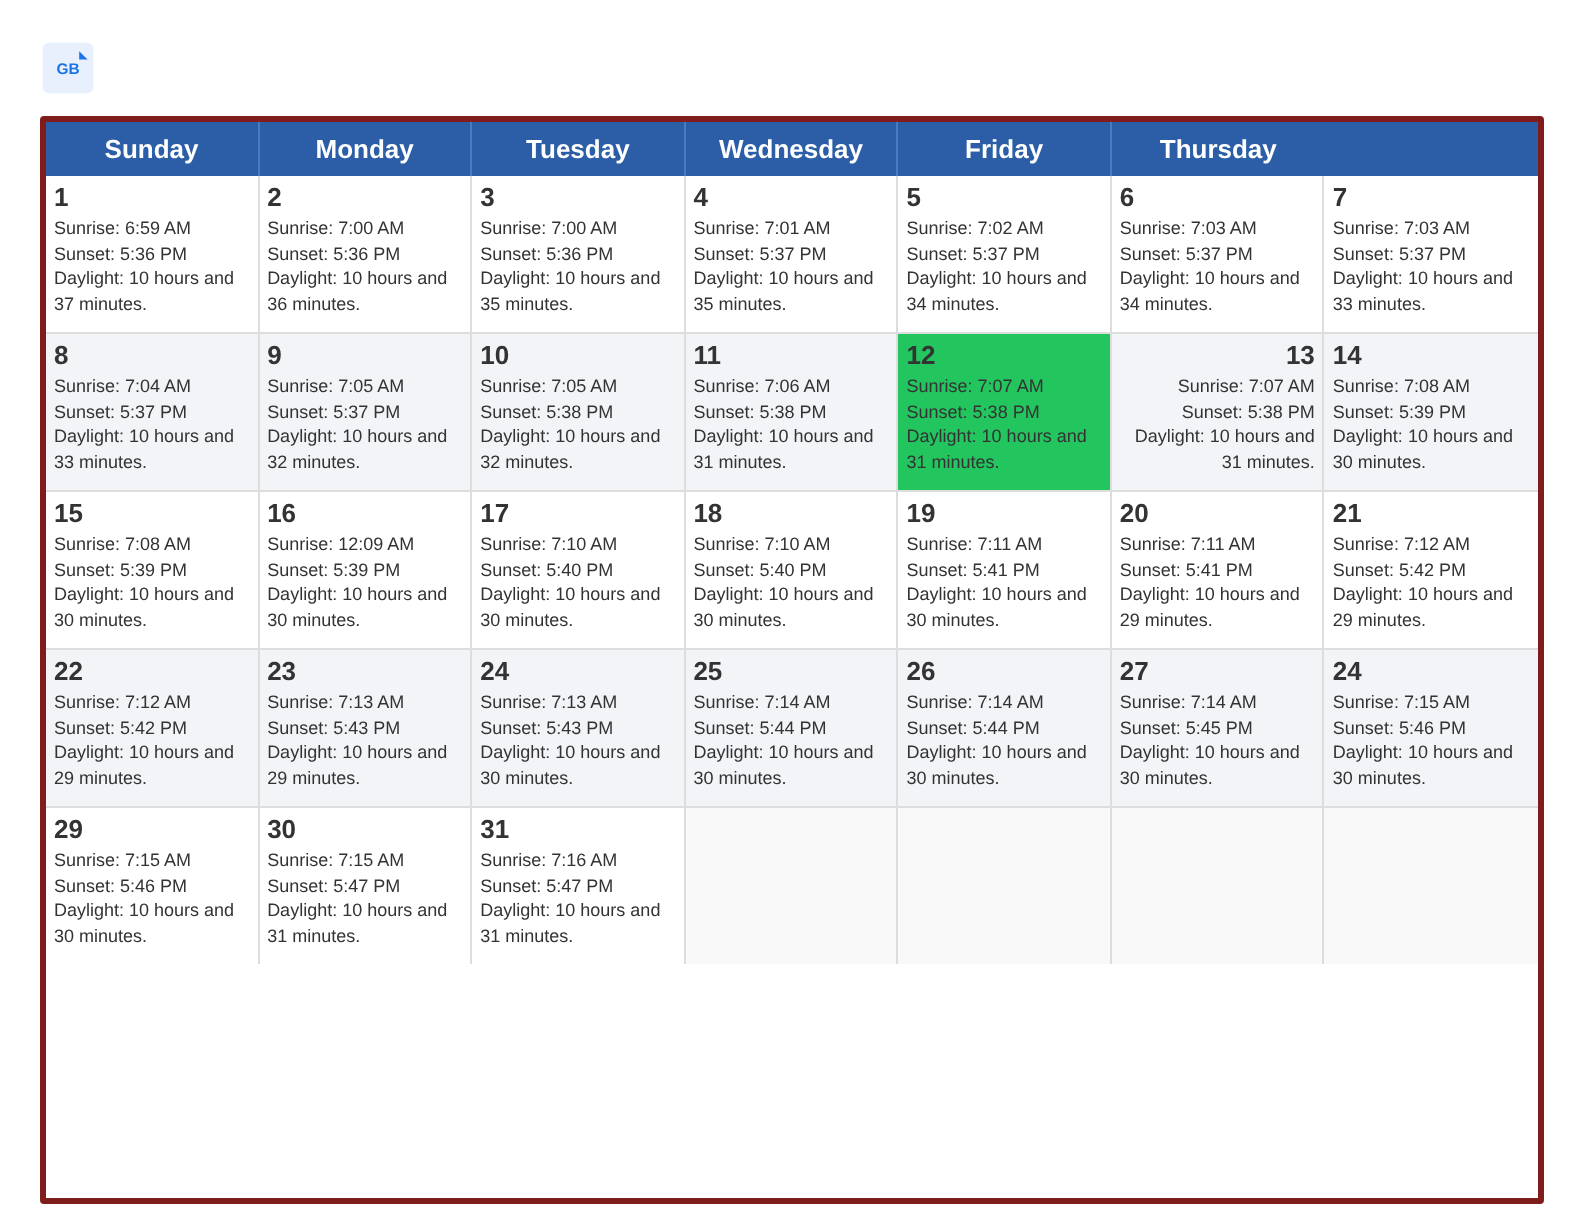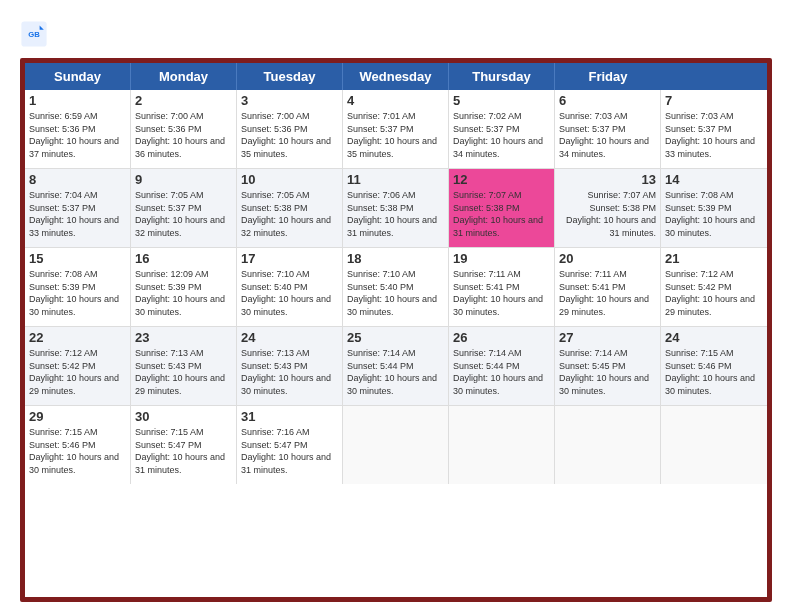--- a/index.html
+++ b/index.html
@@ -49,21 +49,21 @@
       font-weight: bold;
       color: #333;
       line-height: 1.1;
     }
     .subtitle {
       font-size: 16px;
       color: #555;
     }
     .calendar {
       flex: 1;
-      border: 5px solid #7f1d1d;
+      border: 3px solid #7f1d1d;
       border-radius: 2px;
       overflow: hidden;
     }
     .cal-header-row {
       display: grid;
       grid-template-columns: repeat(7, 1fr);
       background: #2b5ea7;
     }
     .cal-header-cell {
       color: #fff;
@@ -131,22 +131,22 @@
       <div class="subtitle"></div>
     </div>
   </div>
 
   <div class="calendar">
     <div class="cal-header-row">
     <div class="cal-header-cell">Sunday</div>
         <div class="cal-header-cell">Monday</div>
         <div class="cal-header-cell">Tuesday</div>
         <div class="cal-header-cell">Wednesday</div>
+        <div class="cal-header-cell">Friday</div>
         <div class="cal-header-cell">Thursday</div>
-        <div class="cal-header-cell">Friday</div>
       </div>
     <div class="cal-body">
     <div class="cal-week">
           <div class="cal-cell">
             <span class="day-number">1</span>
             <span class="cell-line">Sunrise: 6:59 AM</span>
             <span class="cell-line">Sunset: 5:36 PM</span>
             <span class="cell-line">Daylight: 10 hours and 37 minutes.</span>
           </div>
           <div class="cal-cell">
@@ -204,21 +204,21 @@
             <span class="cell-line">Sunrise: 7:05 AM</span>
             <span class="cell-line">Sunset: 5:38 PM</span>
             <span class="cell-line">Daylight: 10 hours and 32 minutes.</span>
           </div>
           <div class="cal-cell shaded" style="background: rgb(242, 244, 248);">
             <span class="day-number">11</span>
             <span class="cell-line">Sunrise: 7:06 AM</span>
             <span class="cell-line">Sunset: 5:38 PM</span>
             <span class="cell-line">Daylight: 10 hours and 31 minutes.</span>
           </div>
-          <div class="cal-cell shaded" style="background: #ec4899;">
+          <div class="cal-cell shaded" style="background: #22c55e;">
             <span class="day-number">12</span>
             <span class="cell-line">Sunrise: 7:07 AM</span>
             <span class="cell-line">Sunset: 5:38 PM</span>
             <span class="cell-line">Daylight: 10 hours and 31 minutes.</span>
           </div>
           <div class="cal-cell shaded" style="background: rgb(242, 244, 248); text-align: right;">
             <span class="day-number">13</span>
             <span class="cell-line">Sunrise: 7:07 AM</span>
             <span class="cell-line">Sunset: 5:38 PM</span>
             <span class="cell-line">Daylight: 10 hours and 31 minutes.</span>

